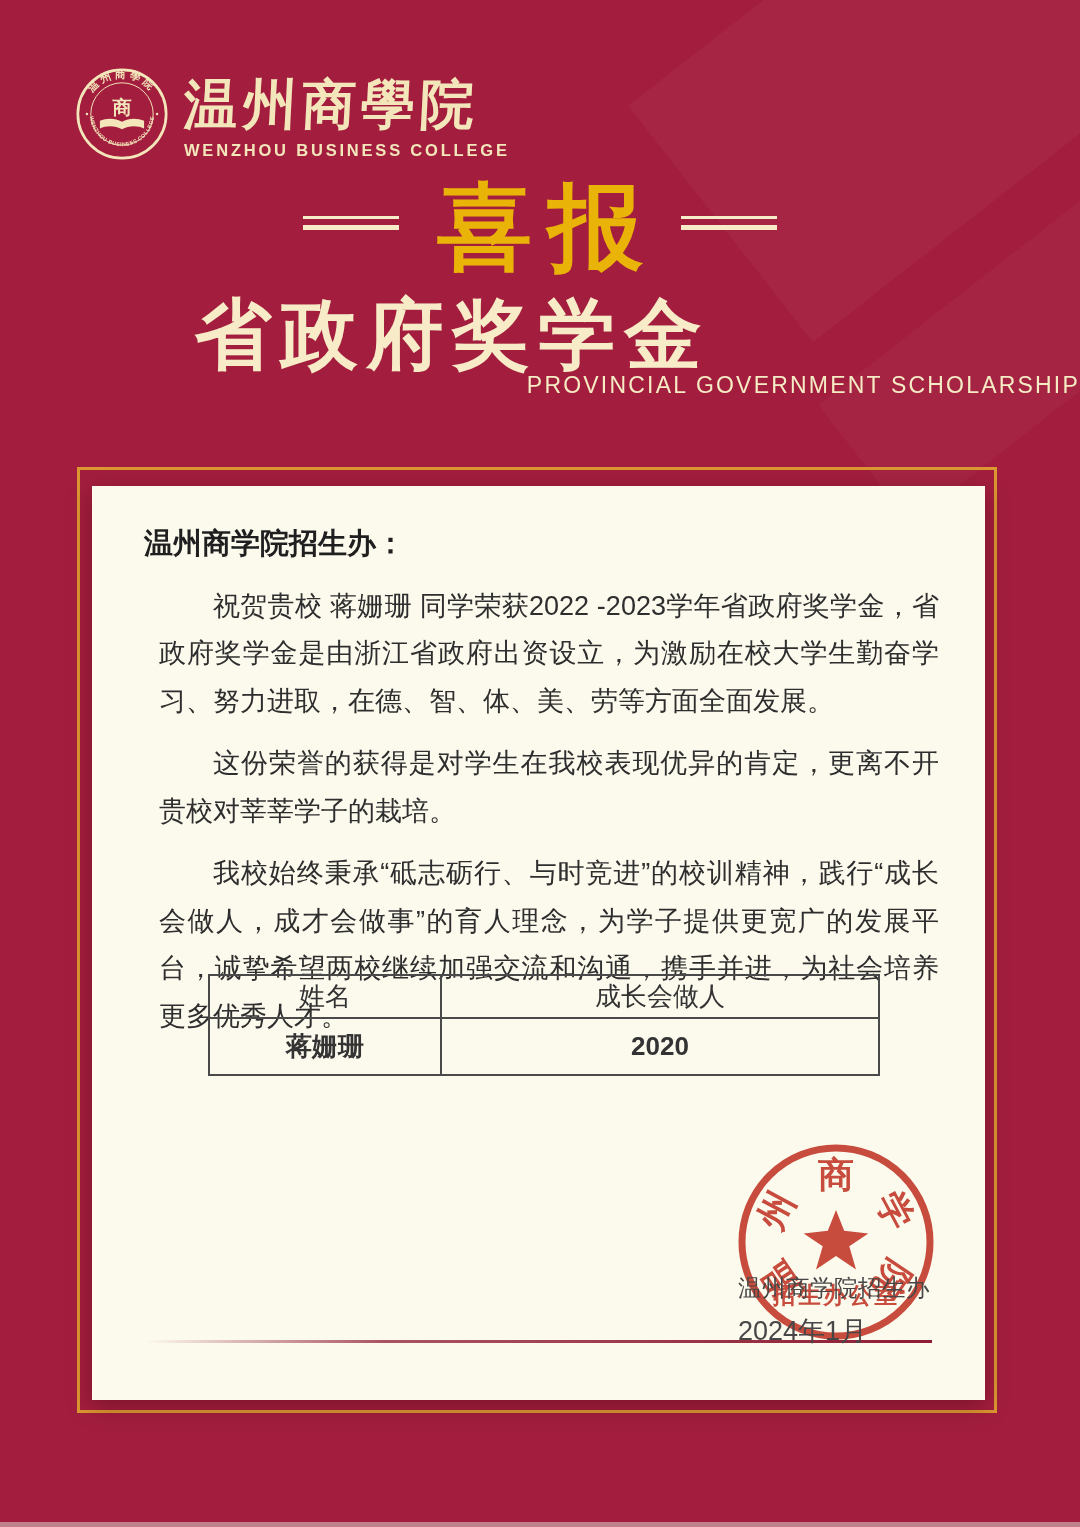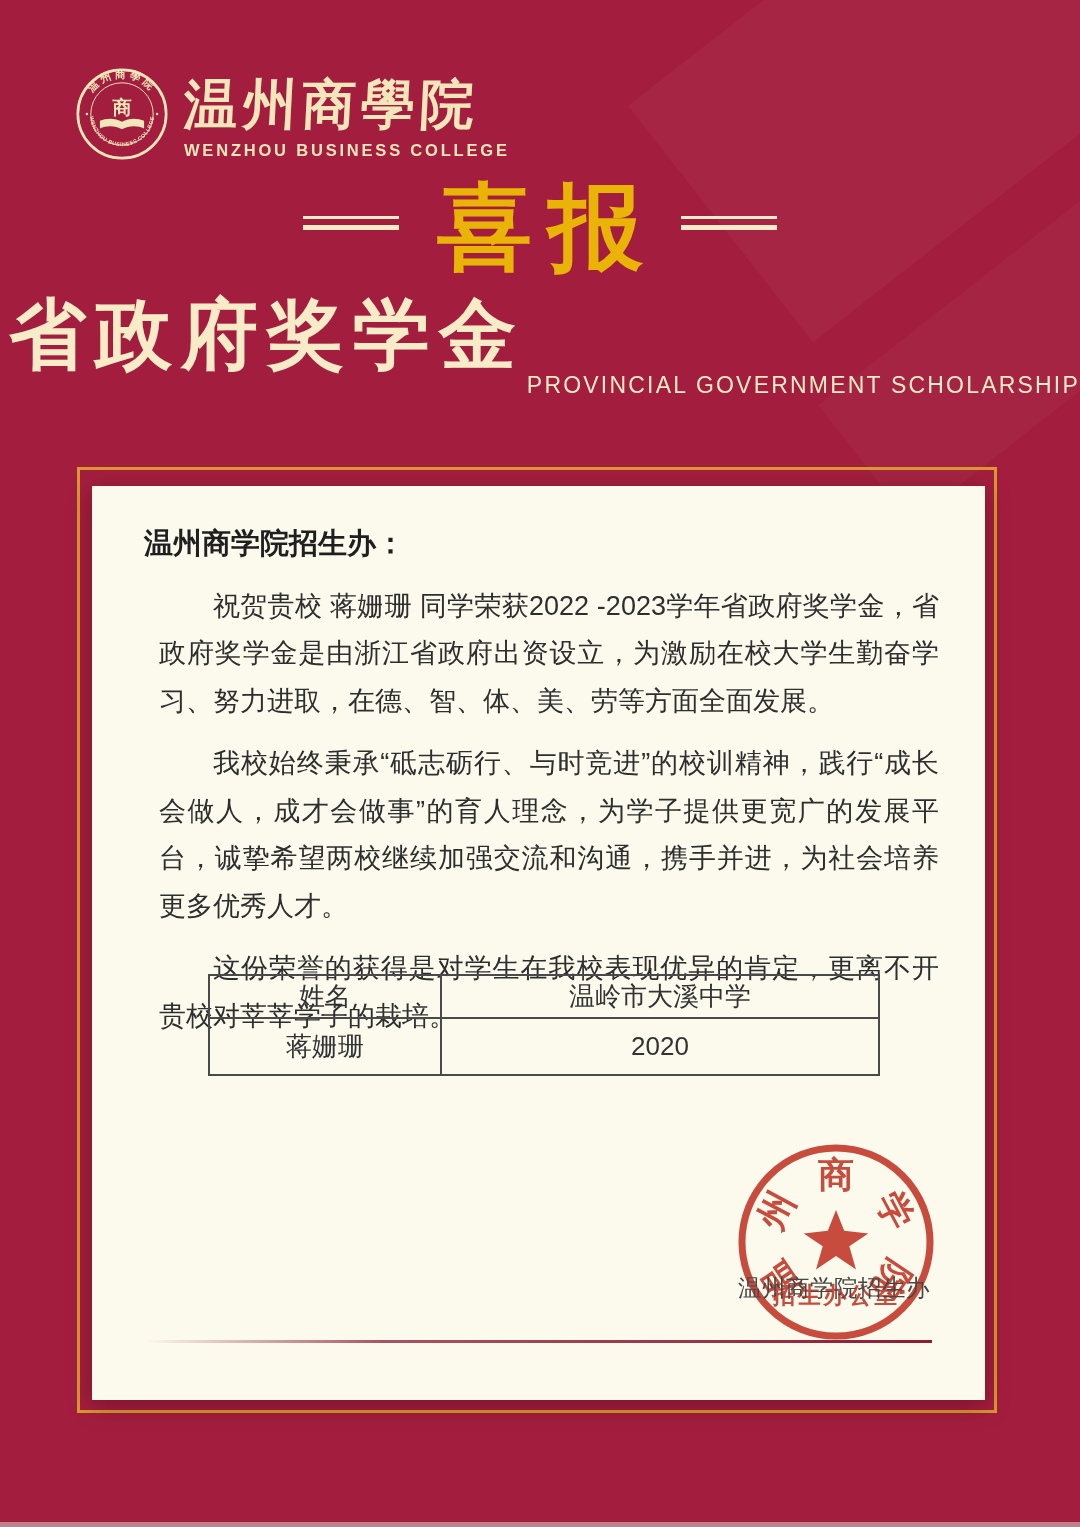--- a/index.html
+++ b/index.html
@@ -22,39 +22,39 @@
   }
   .logo-en{margin-top:8px; font-size:16.5px; font-weight:700; letter-spacing:2.8px; color:#f3e6ba;}
   
   .xibao-row{position:absolute; left:0; top:178px; width:1080px; display:flex; justify-content:center; align-items:center;}
   .deco{width:96px; margin-top:-8px;}
   .deco .l1{height:3px; background:#f7ecc7; margin-bottom:6px;}
   .deco .l2{height:5px; background:#f7ecc7;}
   .deco-left{margin-right:22px;}
   .deco-right{margin-left:22px;}
   .xibao{font-size:95px; font-weight:700; color:#eab308; letter-spacing:16px; padding-left:16px; line-height:1.04;}
-  .cn-title{position:absolute; left:0; top:284px; width:896px; 
+  .cn-title{position:absolute; left:0; top:284px; width:896px; text-align:center;
     font-size:77px; font-weight:700; color:#f7ecc7; letter-spacing:9px; padding-left:9px; box-sizing:border-box;}
   .en-title{position:absolute; left:0; top:372px; width:1080px; text-align:right;
     font-size:23px; font-weight:400; color:#f5ebc5; letter-spacing:2.2px;}
   
   .gold-frame{position:absolute; left:77px; top:467px; width:920px; height:946px;
     border:3px solid #db9730; box-sizing:border-box;}
   .paper{position:absolute; left:92px; top:486px; width:893px; height:914px;
     background:#fcf9ed; box-shadow:0 6px 22px rgba(50,0,12,0.35);}
   .letter-body{position:absolute; left:52px; top:34px; width:810px;
     font-size:27px; line-height:47.5px; color:#2e2e2e; text-align:justify;}
   .salutation{font-size:29px; font-weight:700; color:#1f1f1f;}
   .para{margin:15px; text-indent:2em;}
   
   .score-table{position:absolute; left:116px; top:488px; width:672px;
     border-collapse:collapse; table-layout:fixed; font-size:26px; color:#333;}
   .score-table th,.score-table td{border:2px solid #4a4a4a; text-align:center; font-weight:400; padding:0;margin-left:14px;}
   .score-table th{height:41px;}
-  .score-table td{height:55px;}
+  .score-table td{height:55px;font-weight:bold;}
   .col-name{width:232px;}
   
   .rule{position:absolute; left:54px; top:854px; width:786px; height:3px;
     background:linear-gradient(to right, rgba(142,28,51,0) 0%, rgba(142,28,51,0.75) 30%, #8e1c33 100%);}
   .seal{position:absolute; left:639px; top:651px; width:210px; height:210px; opacity:0.9; z-index:1;}
   .signature{position:absolute; right:55px; top:786px; text-align:left; z-index:2;}
   .sig-office{font-size:23.5px; color:#474747; letter-spacing:0.5px;}
   .sig-date{margin-top:9px; font-size:27px; color:#474747;}
   .page-bottom-edge{position:absolute; left:0; bottom:0; width:1080px; height:5px;
     background:#c9a3a9; opacity:0.75;}
@@ -106,33 +106,33 @@
 
   <div class="cn-title">省政府奖学金</div>
   <div class="en-title">PROVINCIAL GOVERNMENT SCHOLARSHIP</div>
 
   <div class="gold-frame"></div>
   <div class="paper">
 
     <div class="letter-body">
       <div class="salutation">温州商学院招生办：</div>
       <p class="para">祝贺贵校 蒋姗珊 同学荣获2022 -2023学年省政府奖学金，省政府奖学金是由浙江省政府出资设立，为激励在校大学生勤奋学习、努力进取，在德、智、体、美、劳等方面全面发展。</p>
+      <p class="para">这份荣誉的获得是对学生在我校表现优异的肯定，更离不开贵校对莘莘学子的栽培。</p>
       <p class="para">我校始终秉承“砥志砺行、与时竞进”的校训精神，践行“成长会做人，成才会做事”的育人理念，为学子提供更宽广的发展平台，诚挚希望两校继续加强交流和沟通，携手并进，为社会培养更多优秀人才。</p>
-      <p class="para">这份荣誉的获得是对学生在我校表现优异的肯定，更离不开贵校对莘莘学子的栽培。</p>
     </div>
 
     <table class="score-table">
       <colgroup>
           <col class="col-name">
           <col>
         </colgroup>
       <tbody>
           <tr>
         <th>姓名</th>
-        <th>温岭市大溪中学</th>
+        <th>成长会做人</th>
       </tr>
       <tr>
         <td>蒋姗珊</td>
         <td>2020</td>
       </tr>
     </tbody>
       </table>
 
     <div class="rule"></div>
 
@@ -144,18 +144,19 @@
         <text x="105" y="50">商</text>
         <text x="105" y="50" transform="rotate(62 105 105)">学</text>
         <text x="105" y="50" transform="rotate(124 105 105)">院</text>
       </g>
       <polygon fill="#c23a2a" points="105,73 113.2,93.7 137.3,96.5 118.3,109.3 125,132.5 105,119 85,132.5 91.7,109.3 72.7,96.5 96.8,93.7"></polygon>
       <text x="105" y="166" font-size="23" font-weight="bold" letter-spacing="2.5" fill="#c23a2a" text-anchor="middle">招生办公室</text>
     </svg>
 
     <div class="signature">
       <div class="sig-office">温州商学院招生办</div>
+      <div class="sig-date">2024年1月</div>
     </div>
 
   </div>
 
   <div class="page-bottom-edge"></div>
 </div>
 
 </body></html>

